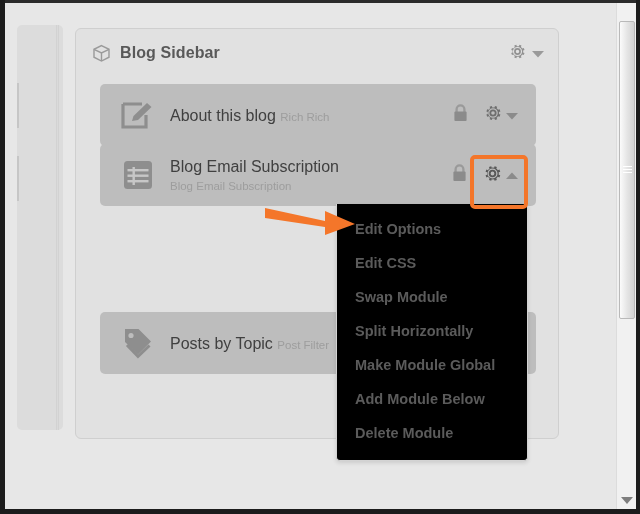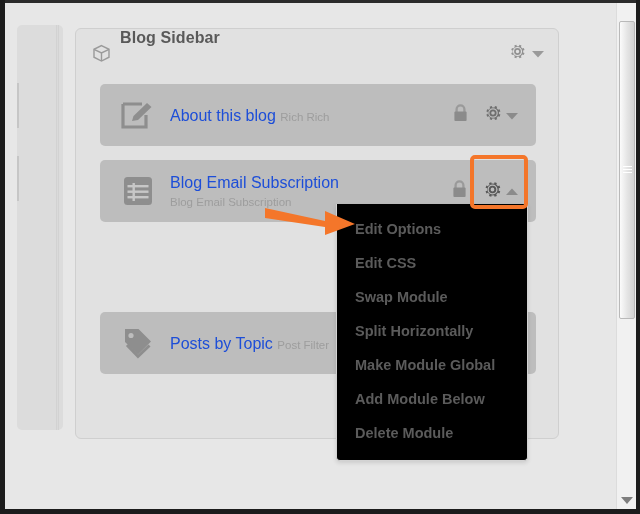--- a/index.html
+++ b/index.html
@@ -124,20 +124,21 @@
     border: 1px solid #cfcfcf;
     border-radius: 6px;
   }
 
   .group-header {
     position: absolute;
     left: 0; top: 0;
     width: 100%;
     height: 48px;
     display: flex;
+    align-items: center;
     padding: 0 14px 0 16px;
   }
   .group-title {
     font-size: 16px;
     font-weight: bold;
     color: #595959;
     letter-spacing: .1px;
   }
   .cube-icon { margin-right: 9px; display: flex; align-items: center; }
   .group-actions {
@@ -167,21 +168,21 @@
     justify-content: center;
     color: #8e8e8e;
   }
   .module-text {
     flex: 1 1 auto;
     padding-left: 6px;
     min-width: 0;
   }
   .module-name {
     font-size: 16px;
-    color: #1d4ed8;
+    color: #404040;
     line-height: 19px;
     white-space: nowrap;
   }
   .module-type {
     font-size: 11.5px;
     color: #9d9d9d;
     line-height: 15px;
     white-space: nowrap;
   }
   .module-right {
@@ -338,21 +339,21 @@
             </span>
             <span>
               <svg width="12" height="8" viewBox="0 0 12 8">
                 <path fill="#8b8b8b" d="M0 1 L12 1 L6 7.5 Z"></path>
               </svg>
             </span>
           </span>
         </span>
       </div>
 
-      <div class="module" style="top:131px">
+      <div class="module" style="top:115px">
         <span class="module-icon">
           <svg width="34" height="34" viewBox="0 0 34 34">
             <rect x="3" y="3" width="28" height="28" rx="3.5" fill="#8e8e8e"></rect>
             <rect x="6.5" y="11" width="21" height="2.4" fill="#c7c7c7"></rect>
             <rect x="6.5" y="16.5" width="21" height="2.4" fill="#c7c7c7"></rect>
             <rect x="6.5" y="22" width="21" height="2.4" fill="#c7c7c7"></rect>
             <rect x="11.5" y="9" width="2.4" height="18" fill="#c7c7c7"></rect>
           </svg>
         </span>
         <span class="module-text">

